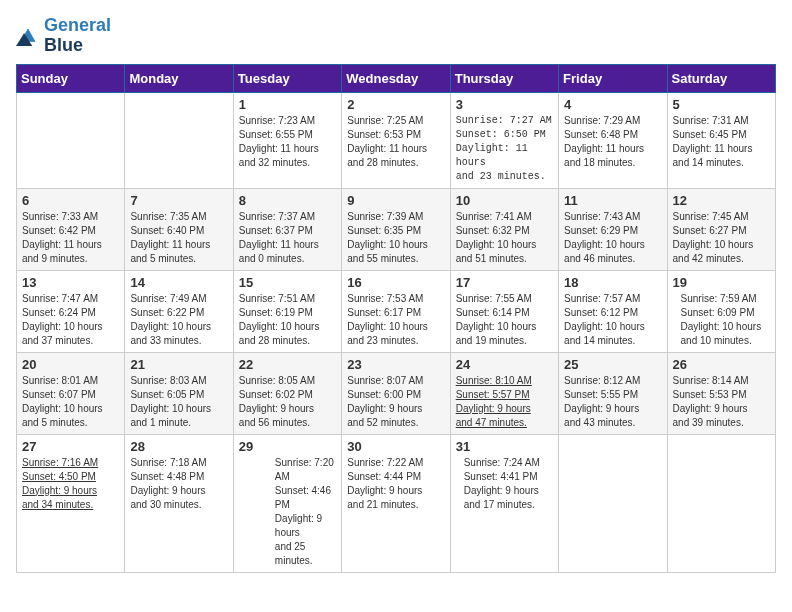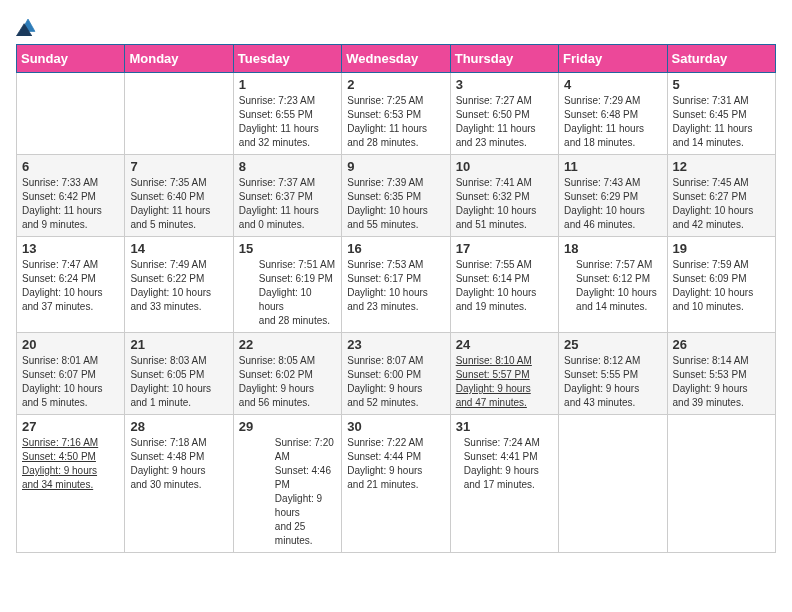--- a/index.html
+++ b/index.html
@@ -46,21 +46,21 @@
       font-size: 18px;
       color: #555;
       font-weight: normal;
     }
     .calendar {
       width: 100%;
       border-collapse: collapse;
       border: 1px solid #ccc;
     }
     .calendar th {
-      background: #ec4899;
+      background: #4c1d95;
       color: #fff;
       font-size: 13px;
       font-weight: bold;
       padding: 6px 4px;
       text-align: left;
       border: 1px solid #2166a0;
     }
     .calendar td {
       width: calc(100% / 7);
       vertical-align: top;
@@ -91,20 +91,24 @@
   </style>
 </head>
 <body>
 
 <div class="header">
   <div class="logo">
     <svg class="logo-icon" viewBox="0 0 30 26" xmlns="http://www.w3.org/2000/svg">
       <polygon points="6,20 15,4 24,20" fill="#2e7cb8" stroke="#2e7cb8"></polygon>
       <polygon points="0,26 10,10 20,26" fill="#1a3a5c" stroke="#1a3a5c"></polygon>
     </svg>
+    <div class="logo-text">
+      <div><span>General</span></div>
+      <div>Blue</div>
+    </div>
   </div>
   <div class="title-area">
     <h1></h1>
     <h2></h2>
   </div>
 </div>
 
 <table class="calendar">
   <thead>
     <tr>
@@ -130,21 +134,21 @@
         </td>
         <td>
           <span class="day-num">2</span>
           <div class="day-detail" style="white-space: pre-line;">Sunrise: 7:25 AM
 Sunset: 6:53 PM
 Daylight: 11 hours
 and 28 minutes.</div>
         </td>
         <td>
           <span class="day-num">3</span>
-          <div class="day-detail" style="white-space: pre-line;">Sunrise: 7:27 AM
+          <div class="day-detail" style="white-space: pre-line; font-family: Liberation Mono, monospace;">Sunrise: 7:27 AM
 Sunset: 6:50 PM
 Daylight: 11 hours
 and 23 minutes.</div>
         </td>
         <td>
           <span class="day-num">4</span>
           <div class="day-detail" style="white-space: pre-line;">Sunrise: 7:29 AM
 Sunset: 6:48 PM
 Daylight: 11 hours
 and 18 minutes.</div>
@@ -218,49 +222,49 @@
         </td>
         <td>
           <span class="day-num">14</span>
           <div class="day-detail" style="white-space: pre-line;">Sunrise: 7:49 AM
 Sunset: 6:22 PM
 Daylight: 10 hours
 and 33 minutes.</div>
         </td>
         <td>
           <span class="day-num">15</span>
-          <div class="day-detail" style="white-space: pre-line; margin-left: 20px;">Sunrise: 7:51 AM
+          <div class="day-detail" style="white-space: pre-line;">Sunrise: 7:51 AM
 Sunset: 6:19 PM
 Daylight: 10 hours
 and 28 minutes.</div>
         </td>
         <td>
           <span class="day-num">16</span>
           <div class="day-detail" style="white-space: pre-line;">Sunrise: 7:53 AM
 Sunset: 6:17 PM
 Daylight: 10 hours
 and 23 minutes.</div>
         </td>
         <td>
           <span class="day-num">17</span>
           <div class="day-detail" style="white-space: pre-line;">Sunrise: 7:55 AM
 Sunset: 6:14 PM
 Daylight: 10 hours
 and 19 minutes.</div>
         </td>
         <td>
           <span class="day-num">18</span>
-          <div class="day-detail" style="white-space: pre-line; margin-left: 12px;">Sunrise: 7:57 AM
+          <div class="day-detail" style="white-space: pre-line;">Sunrise: 7:57 AM
 Sunset: 6:12 PM
 Daylight: 10 hours
 and 14 minutes.</div>
         </td>
         <td>
           <span class="day-num">19</span>
-          <div class="day-detail" style="white-space: pre-line;">Sunrise: 7:59 AM
+          <div class="day-detail" style="white-space: pre-line; margin-left: 8px;">Sunrise: 7:59 AM
 Sunset: 6:09 PM
 Daylight: 10 hours
 and 10 minutes.</div>
         </td>
       </tr>
       <tr>
         <td>
           <span class="day-num">20</span>
           <div class="day-detail" style="white-space: pre-line;">Sunrise: 8:01 AM
 Sunset: 6:07 PM

